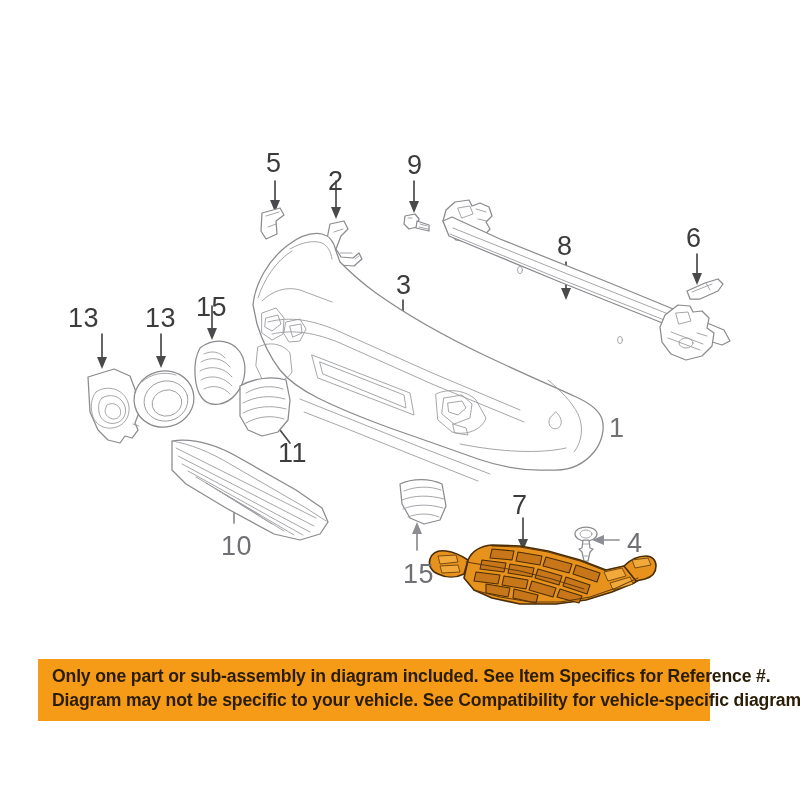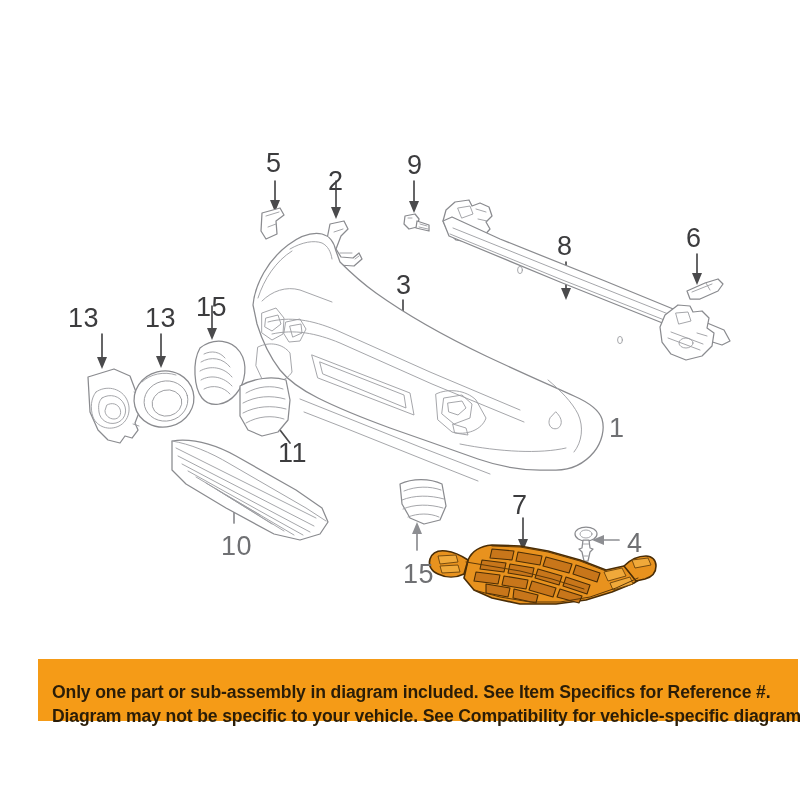--- a/index.html
+++ b/index.html
@@ -44,25 +44,25 @@
   }
   .callout.dark {
     color: #3c3c3e;
   }
 
   
   #disclaimer-banner {
     position: absolute;
     left: 38px;
     top: 659px;
-    width: 760px;
+    width: 672px;
     height: 62px;
     background: #F59B17;
     box-sizing: border-box;
-    padding: 21px 12px 0 14px;
+    padding: 5px 12px 0 14px;
   }
   #disclaimer-banner .line {
     font-family: "Liberation Sans", sans-serif;
     font-weight: bold;
     font-size: 17.6px;
     line-height: 24px;
     color: #2a1d08;
     white-space: nowrap;
     letter-spacing: -0.15px;
   }

